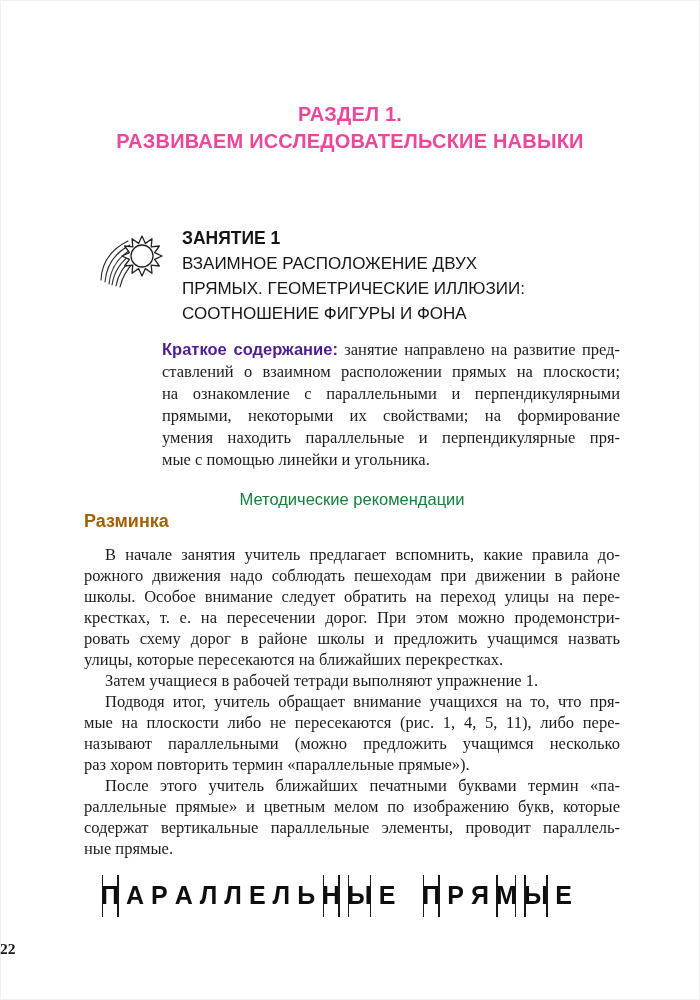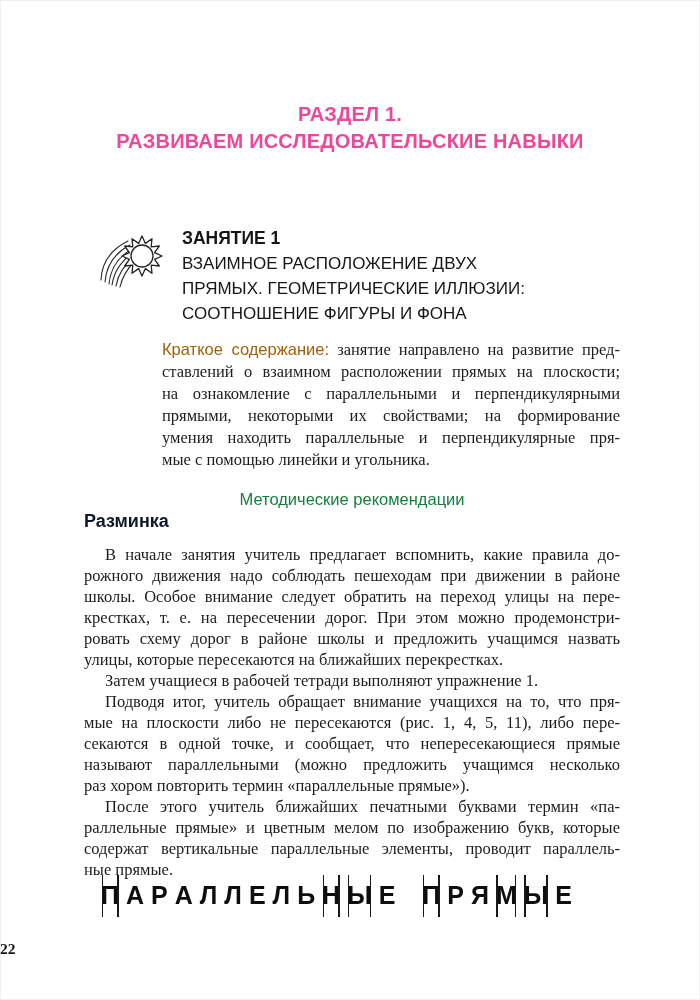--- a/index.html
+++ b/index.html
@@ -22,30 +22,30 @@
     font-family:"Liberation Sans", sans-serif; color:#161616;
     font-size:17px; line-height:25px;
   }
   .lesson-title { font-weight:bold; font-size:17.5px; }
   .lesson-subtitle .tline { text-align:left !important; text-align-last:left !important; text-indent:0 !important; }
   
   .summary-block {
     position:absolute; top:338px; left:162px; width:458px;
     font-size:16.5px; line-height:22px;
   }
-  .summary-label { font-family:"Liberation Sans", sans-serif; font-weight:normal; color:#a16207; }
+  .summary-label { font-family:"Liberation Sans", sans-serif; font-weight:bold; color:#4c1d95; }
   .summary-block .tline.first { text-indent:0; }
   
   .method-heading {
     position:absolute; top:490px; left:84px; width:536px; text-align:center;
     font-family:"Liberation Sans", sans-serif; font-size:16.5px; color:#15803d;
   }
   .warmup-heading {
     position:absolute; top:511px; left:84px;
-    font-family:"Liberation Sans", sans-serif; font-weight:bold; font-size:18px; color:#0f172a;
+    font-family:"Liberation Sans", sans-serif; font-weight:bold; font-size:18px; color:#a16207;
   }
   
   .body-block {
     position:absolute; top:544px; left:84px; width:536px;
     font-size:16.5px; line-height:21px;
   }
   .tline { text-align:justify; text-align-last:justify; white-space:nowrap; }
   .tline.last { text-align-last:left; }
   .para .tline.first { text-indent:21px; }
   .tline-manual { text-align:justify; text-align-last:justify; white-space:nowrap; }
@@ -123,21 +123,20 @@
         <div class="tline">крестках, т. е. на пересечении дорог. При этом можно продемонстри-</div>
         <div class="tline">ровать схему дорог в районе школы и предложить учащимся назвать</div>
         <div class="tline last">улицы, которые пересекаются на ближайших перекрестках.</div>
       </div>
       <div class="para">
         <div class="tline first last">Затем учащиеся в рабочей тетради выполняют упражнение 1.</div>
       </div>
       <div class="para">
         <div class="tline first">Подводя итог, учитель обращает внимание учащихся на то, что пря-</div>
         <div class="tline">мые на плоскости либо не пересекаются (рис. 1, 4, 5, 11), либо пере-</div>
-        <div class="tline">секаются в одной точке, и сообщает, что непересекающиеся прямые</div>
         <div class="tline">называют параллельными (можно предложить учащимся несколько</div>
         <div class="tline last">раз хором повторить термин «параллельные прямые»).</div>
       </div>
       <div class="para">
         <div class="tline first">После этого учитель ближайших печатными буквами термин «па-</div>
         <div class="tline">раллельные прямые» и цветным мелом по изображению букв, которые</div>
         <div class="tline">содержат вертикальные параллельные элементы, проводит параллель-</div>
         <div class="tline last">ные прямые.</div>
       </div>
     </div>

